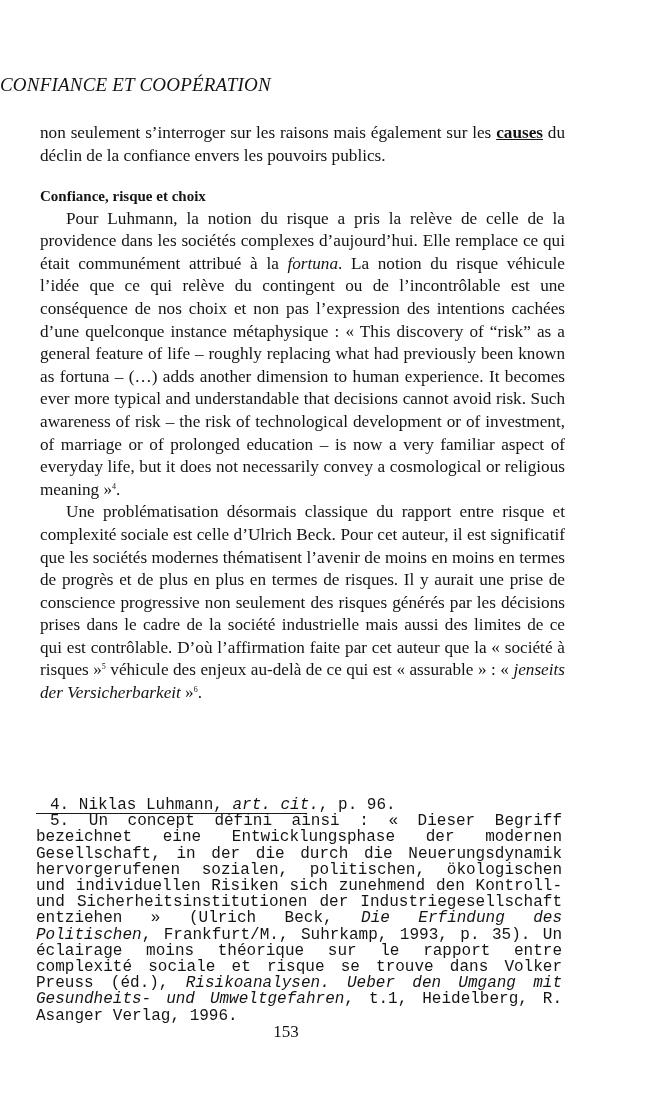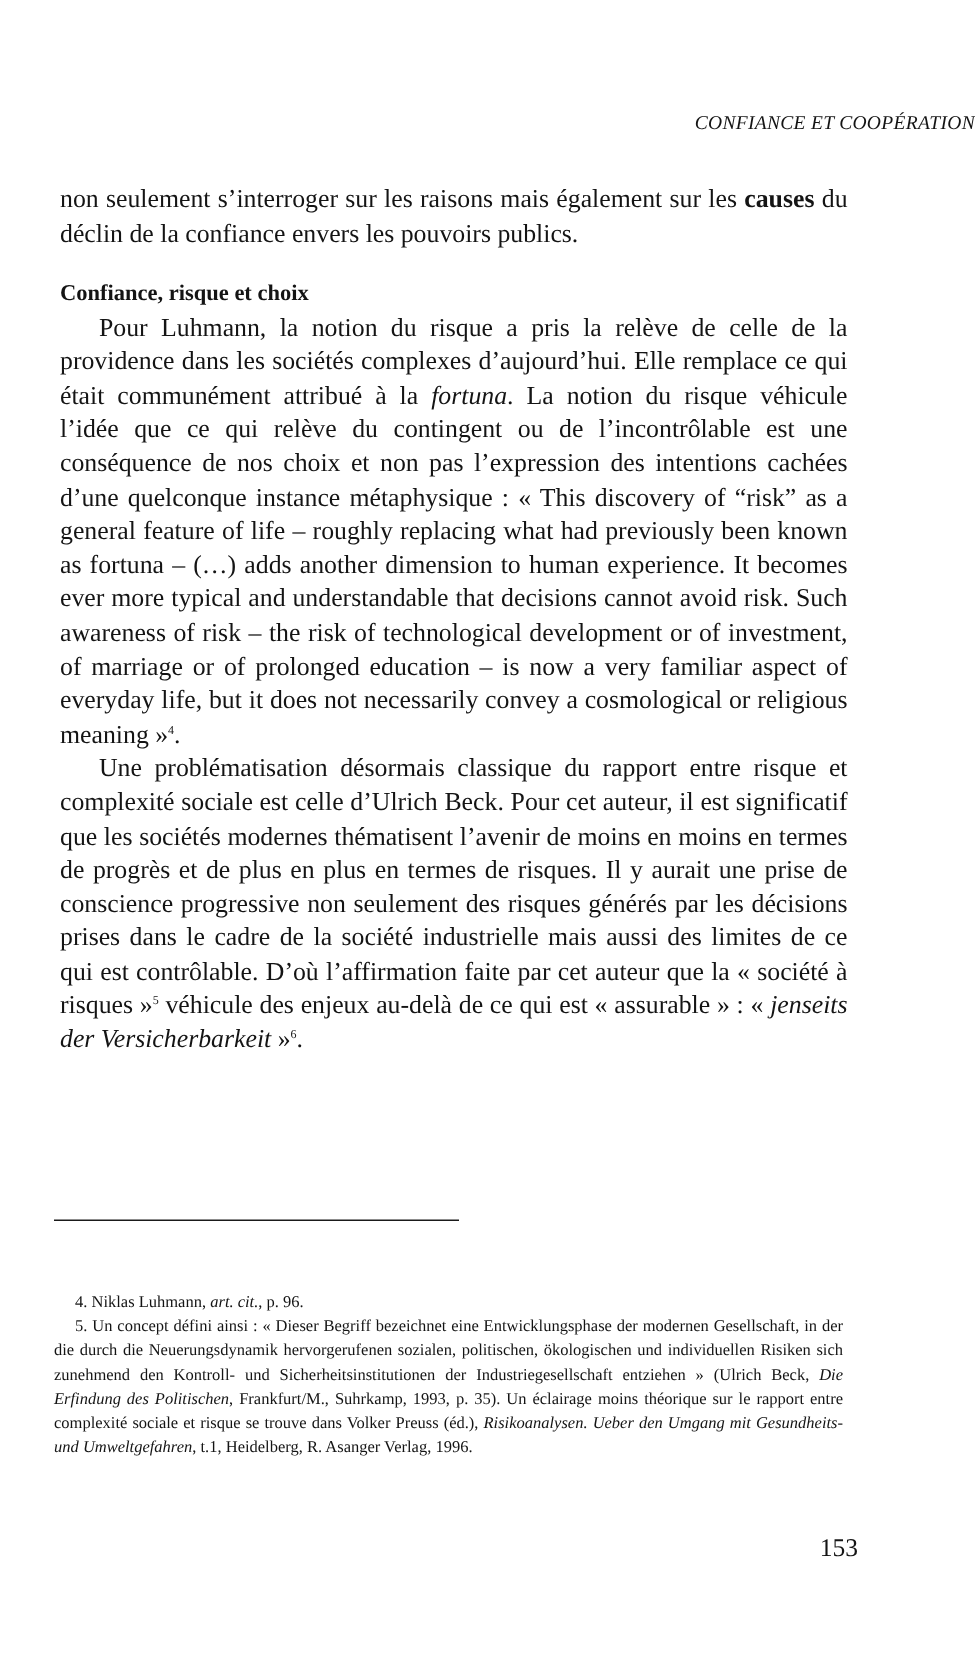--- a/index.html
+++ b/index.html
@@ -19,23 +19,23 @@
       position: absolute;
       left: 0; top: 0;
       width: 650px;
       height: 1104px;
     }
     .running-head {
       position: absolute;
       top: 74px;
       left: 0;
       width: 650px;
-      text-align: right;
+      text-align: left;
       font-style: italic;
-      font-size: 13px;
+      font-size: 19px;
       letter-spacing: 0.2px;
     }
     .body-text {
       position: absolute;
       left: 40px;
       width: 525px;
       font-size: 17.2px;
       line-height: 22.6px;
       text-align: justify;
     }
@@ -54,46 +54,47 @@
       position: absolute;
       left: 36px;
       top: 813px;
       width: 270px;
       height: 0;
       border-top: 1.3px solid #1a1a1a;
     }
     .footnotes {
       position: absolute;
       left: 36px;
-      top: 860px;
+      top: 797px;
       width: 526px;
-      font-size: 11px;
+      font-size: 16px;
       line-height: 16.2px;
       text-align: justify;
+      font-family: Liberation Mono, monospace;
     }
     .footnotes p {
       margin: 0;
     }
     .fn-indent {
       text-indent: 14px;
     }
     .page-number {
       position: absolute;
       top: 1022px;
       left: 0;
       width: 572px;
-      text-align: right;
+      text-align: center;
       font-size: 17px;
     }
     sup {
       font-size: 8px;
       line-height: 0;
       vertical-align: 6px;
     }
-    .bold { font-weight: bold; }
+    .bold { font-weight: bold; text-decoration: underline; }
     .ital { font-style: italic; }
   </style>
 </head>
 <body>
 
 <div class="page">
 
   <div class="running-head">CONFIANCE ET COOPÉRATION</div>
 
   <div class="body-text" style="top:122px;">

